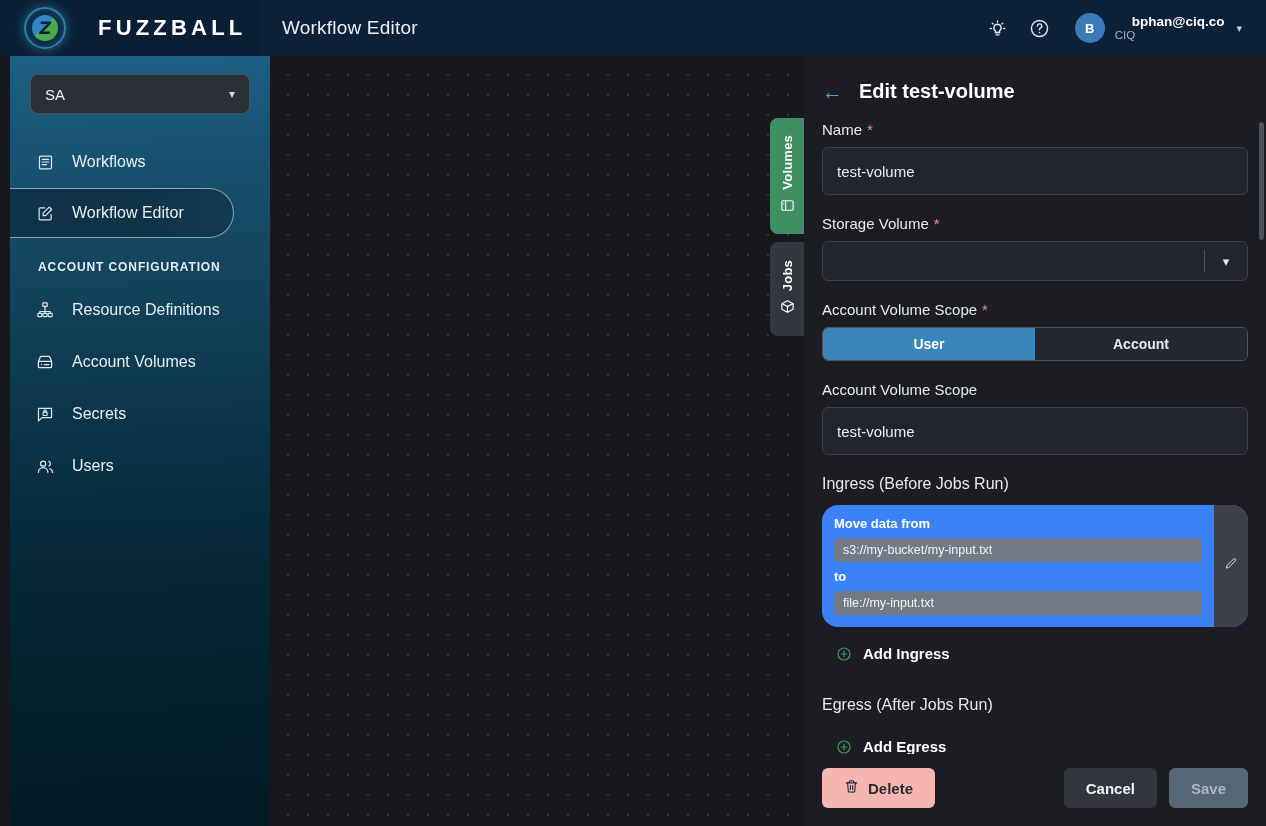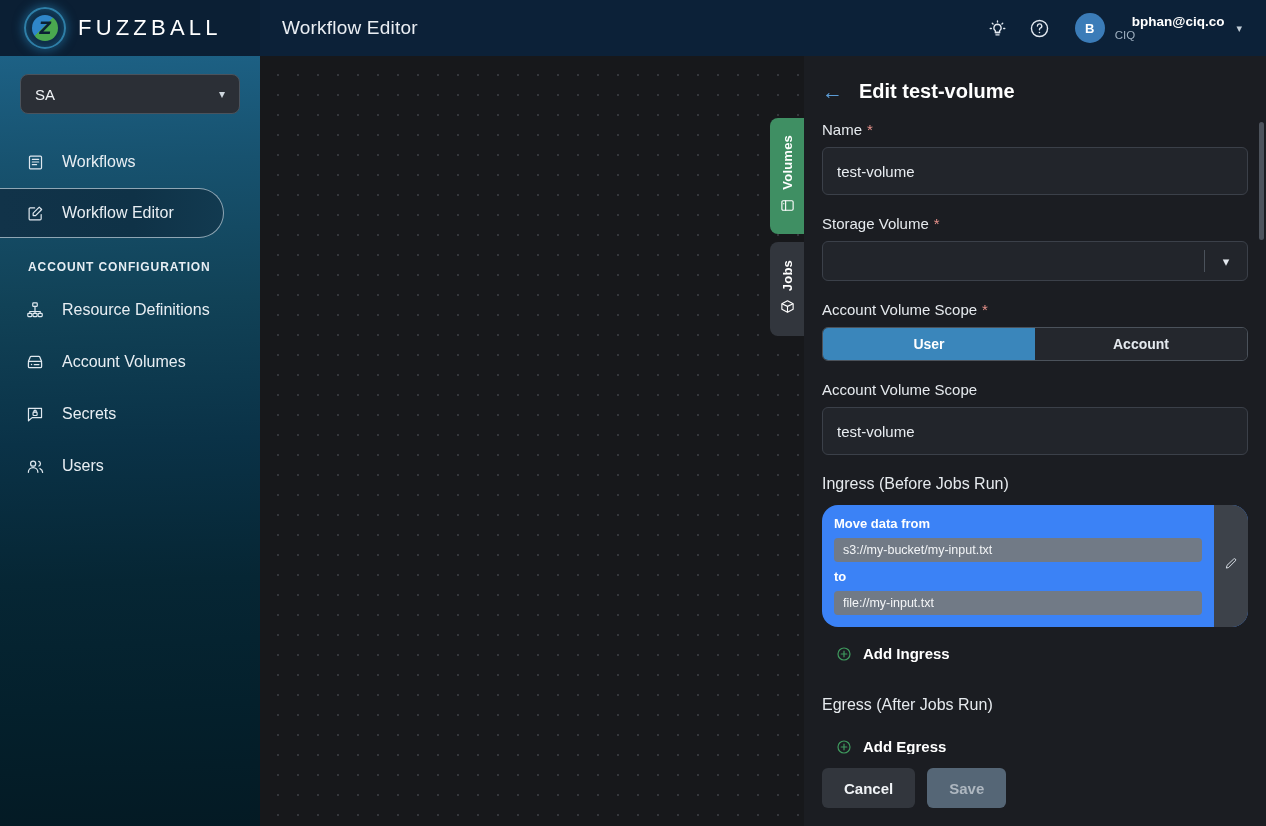--- a/index.html
+++ b/index.html
@@ -32,21 +32,21 @@
     width: 26px; height: 26px; border-radius: 50%;
     background: linear-gradient(135deg,#2f86c9 0%, #2f86c9 45%, #4aa84f 46%, #4aa84f 100%);
     display:flex; align-items:center; justify-content:center;
   }
   .logo-mark .zed {
     font-family: "DejaVu Sans", sans-serif;
     font-size: 17px; font-weight: 700; color: #0b2135; line-height: 1;
     transform: skewX(-8deg);
   }
   .brand-text {
-    color: #ffffff; font-size: 22px; font-weight: 400; letter-spacing: 4.2px;
+    color: #ffffff; font-size: 22px; font-weight: 700; letter-spacing: 4.2px; margin-left: 20px;
   }
   .topbar-title {
     flex: 1; display: flex; align-items: center; padding-left: 22px;
     color: #eaeef3; font-size: 19px; font-weight: 400; letter-spacing: .2px;
   }
   .topbar-right { display: flex; align-items: center; gap: 4px; padding-right: 18px; }
   .icon-btn {
     width: 38px; height: 38px; display: flex; align-items: center; justify-content: center;
     border-radius: 6px; cursor: pointer; color: #e2e8ef;
   }
@@ -55,21 +55,21 @@
     width: 30px; height: 30px; border-radius: 50%; background: #3b7cb8;
     color: #fff; font-size: 13px; font-weight: 700;
     display: flex; align-items: center; justify-content: center;
   }
   .user-meta { display: flex; flex-direction: column; line-height: 1.15; }
   .user-email { color: #ffffff; font-size: 13.5px; font-weight: 700; padding-left: 17px; }
   .user-org { color: #9fb0c0; font-size: 11.5px; }
   .chev { color: #c3ced8; font-size: 11px; margin-left: 2px; }
 
   
-  .body-row { flex: 1; display: flex; min-height: 0; }
+  .body-row { flex: 1; display: flex; min-height: 0; padding-left: 10px; }
 
   
   .sidebar {
     width: 260px; min-width: 260px; position: relative;
     background: linear-gradient(178deg, #1d6185 0%, #17526f 14%, #114257 32%, #0a3247 50%, #062634 68%, #04202c 84%, #041a24 100%);
     padding-top: 18px;
   }
   .acct-select {
     margin: 0 20px 22px 20px; height: 40px; border-radius: 8px;
     background: #2b2f36; border: 1px solid #4a535d;
@@ -424,20 +424,30 @@
               <circle cx="12" cy="12" r="9"></circle>
                 <path d="M12 7.8v8.4M7.8 12h8.4"></path>
             </svg>
           </span>
           <span>Add Egress</span>
         </div>
 
       </div>
 
       <div class="panel-foot">
+        <div class="btn btn-delete">
+          <span>
+            <svg width="15" height="15" viewBox="0 0 24 24" fill="none" stroke="currentColor" stroke-width="1.8" stroke-linecap="round" stroke-linejoin="round">
+              <path d="M3.6 6.2h16.8M8.6 6.2V4a1.2 1.2 0 0 1 1.2-1.2h4.4A1.2 1.2 0 0 1 15.4 4v2.2"></path>
+              <path d="M5.8 6.2l1 13.2a1.6 1.6 0 0 0 1.6 1.5h7.2a1.6 1.6 0 0 0 1.6-1.5l1-13.2"></path>
+              <path d="M10.2 10.4v6.4M13.8 10.4v6.4"></path>
+            </svg>
+          </span>
+          <span>Delete</span>
+        </div>
         <div class="foot-right">
           <div class="btn btn-cancel">Cancel</div>
           <div class="btn btn-save">Save</div>
         </div>
       </div>
 
     </div>
 
   </div>
 </div>

